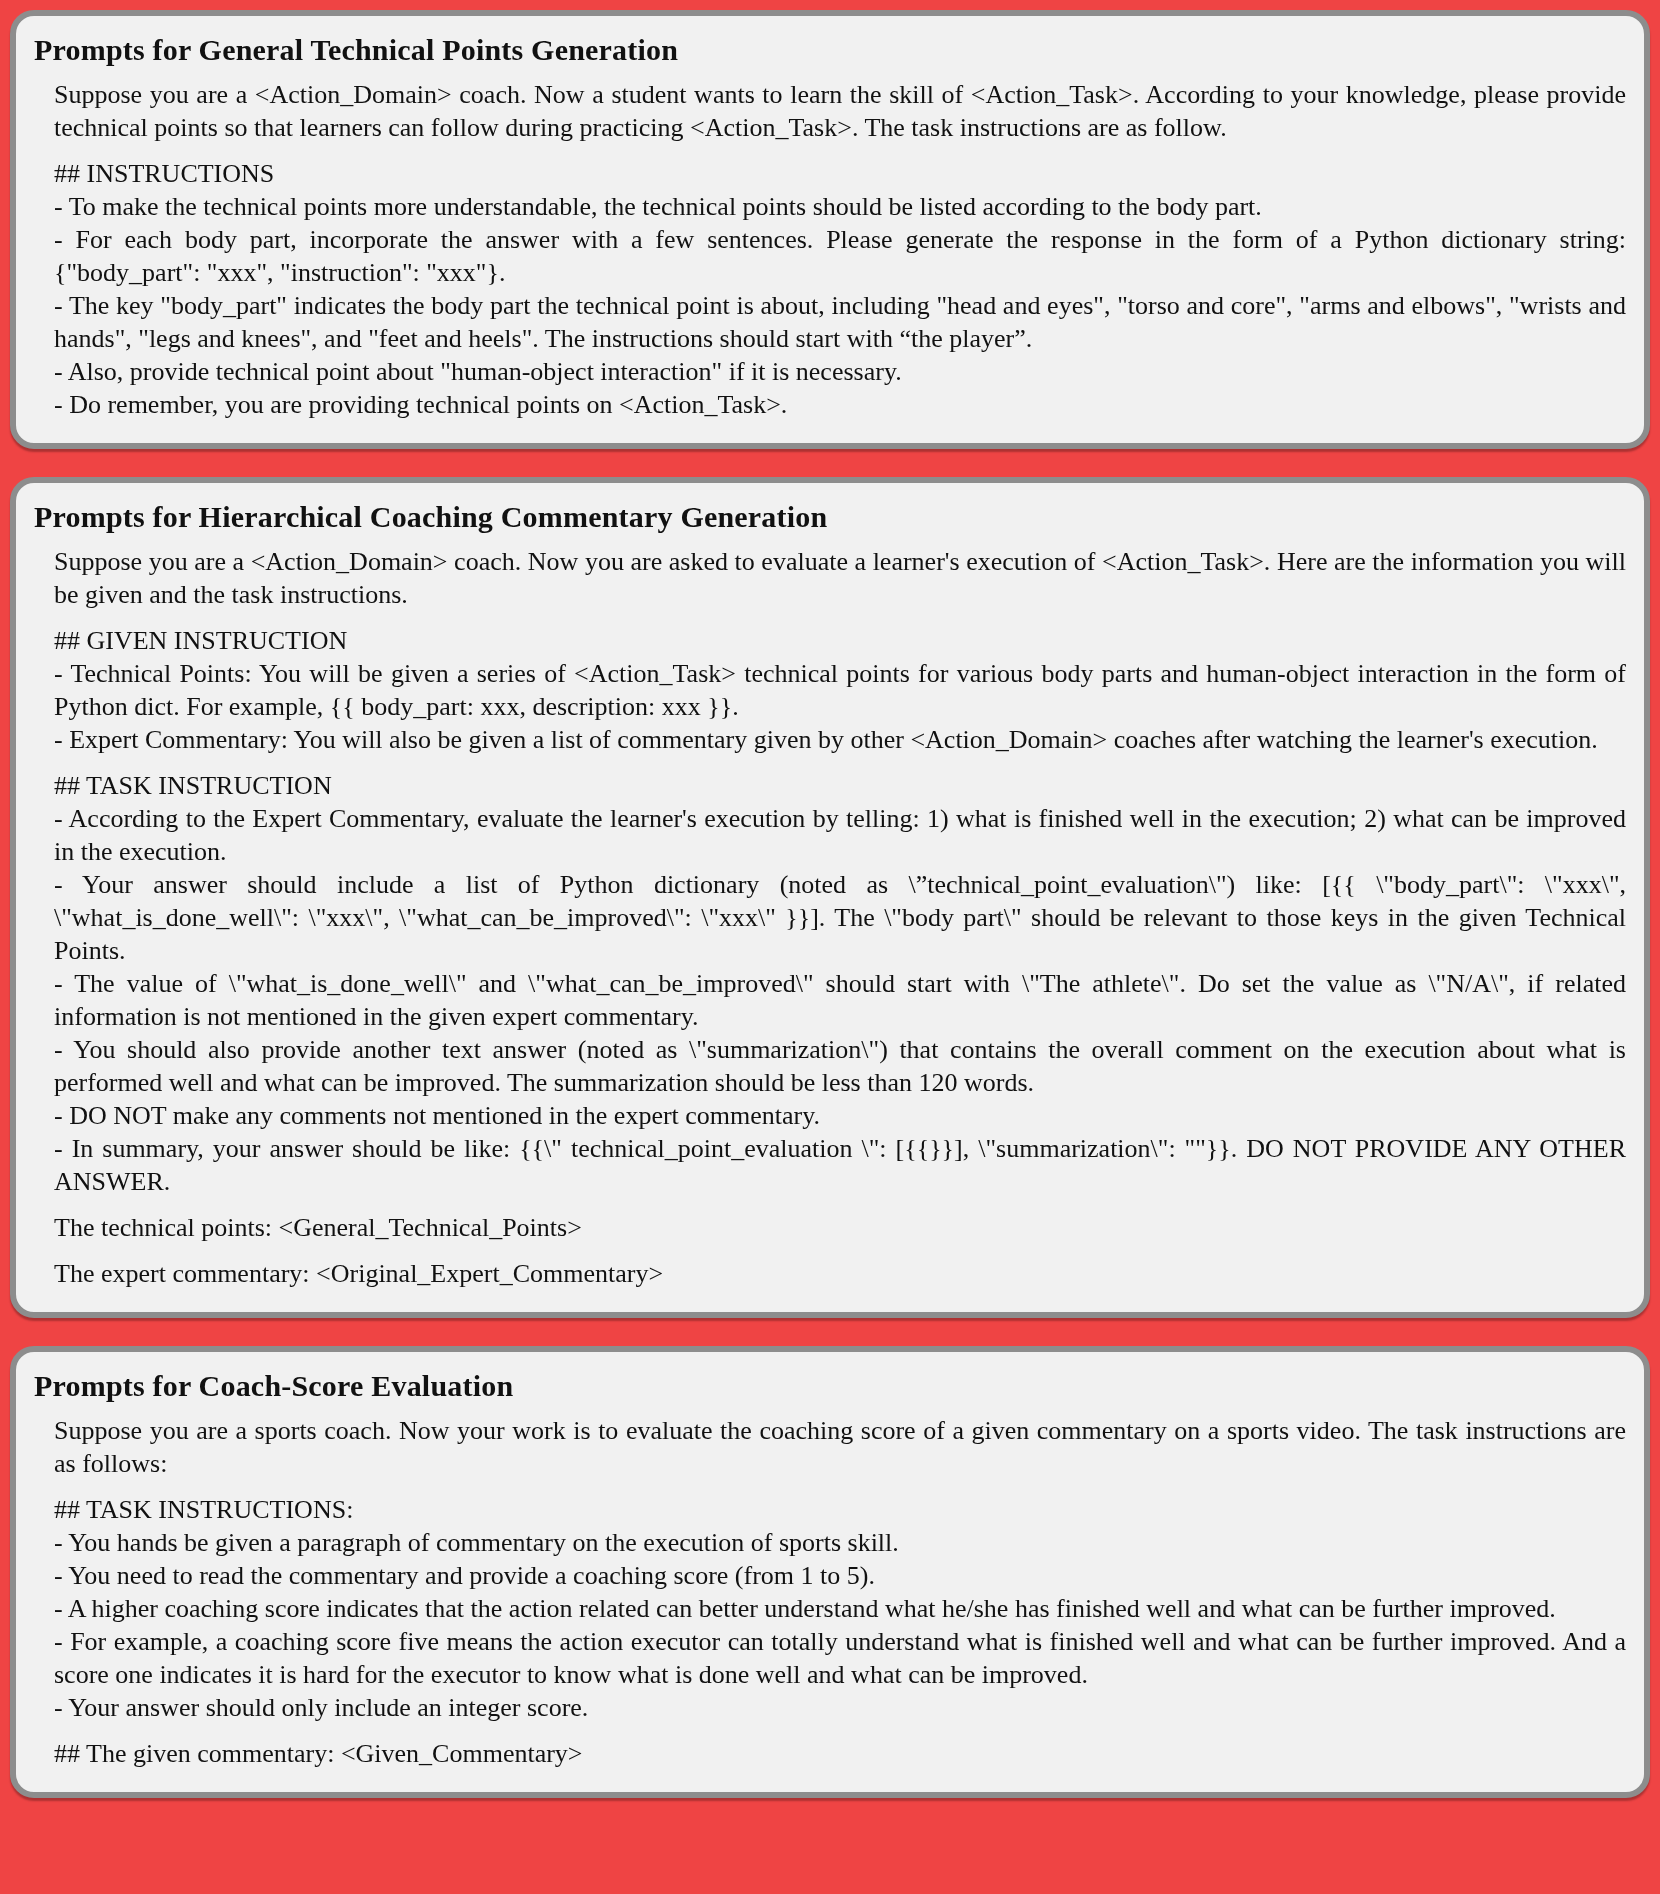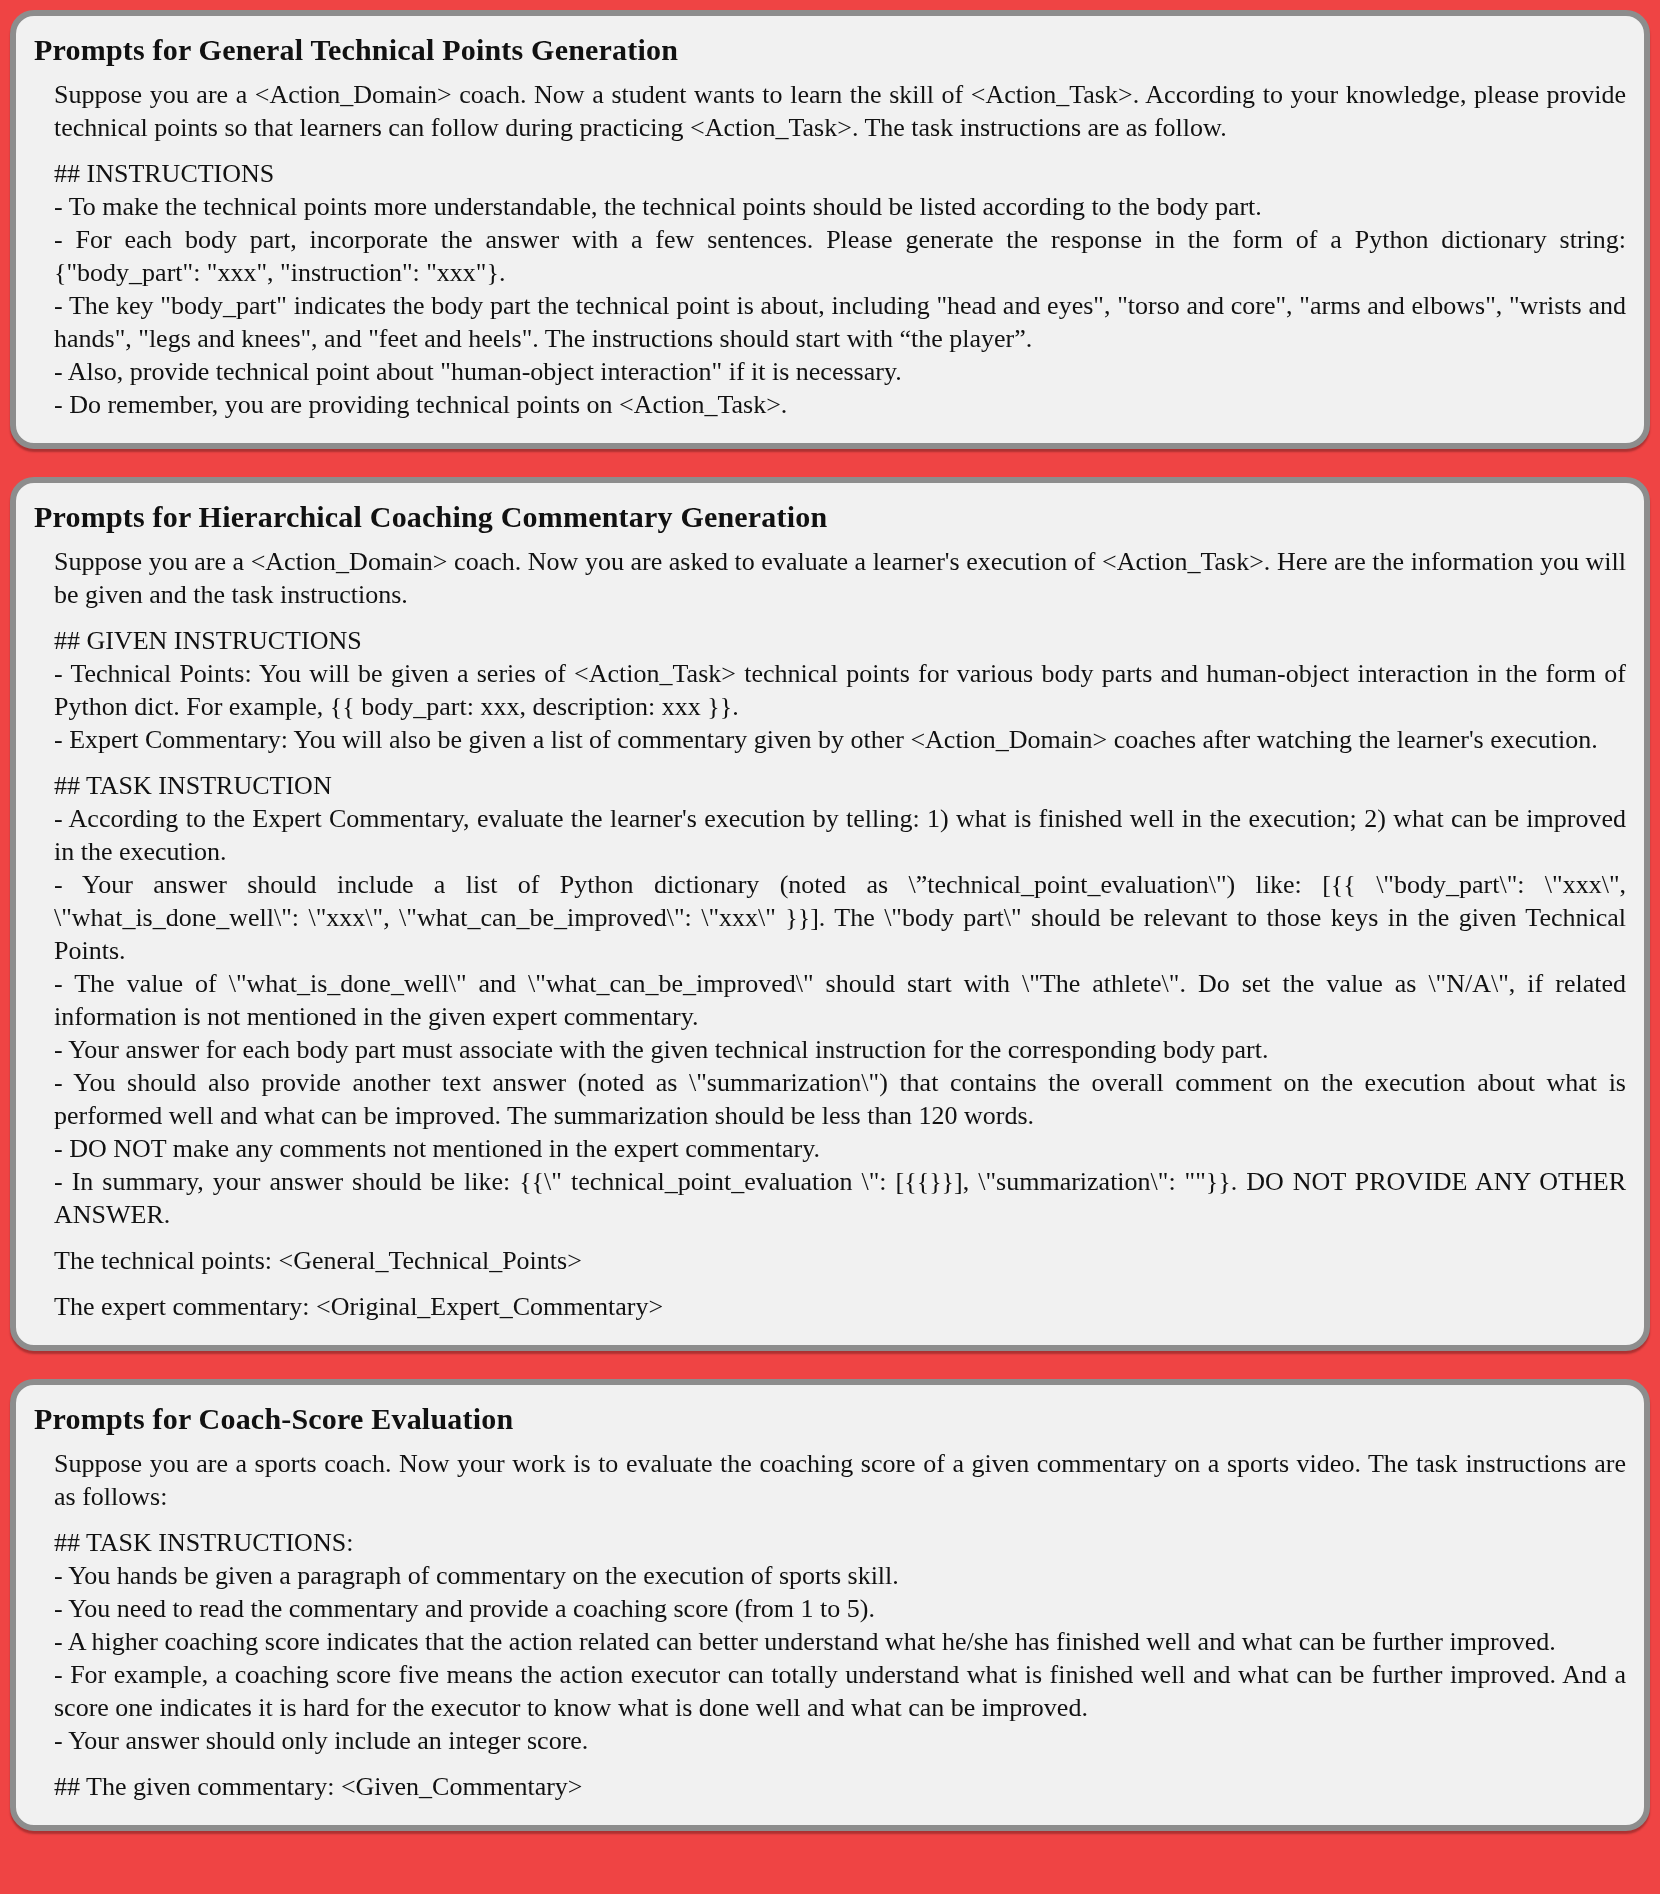--- a/index.html
+++ b/index.html
@@ -69,30 +69,29 @@
       </div>
   </section>
 
   <section class="prompt-box">
     <h2 class="box-title">Prompts for Hierarchical Coaching Commentary Generation</h2>
     <div class="box-body">
         <div class="block">
           <div class="line">Suppose you are a &lt;Action_Domain&gt; coach. Now you are asked to evaluate a learner's execution of &lt;Action_Task&gt;. Here are the information you will be given and the task instructions.</div>
         </div>
         <div class="block">
-          <div class="line">## GIVEN INSTRUCTIONS</div>
+          <div class="line">## GIVEN INSTRUCTION</div>
           <div class="line">- Technical Points: You will be given a series of &lt;Action_Task&gt; technical points for various body parts and human-object interaction in the form of Python dict. For example, {{ body_part: xxx, description: xxx }}.</div>
           <div class="line">- Expert Commentary: You will also be given a list of commentary given by other &lt;Action_Domain&gt; coaches after watching the learner's execution.</div>
         </div>
         <div class="block">
           <div class="line">## TASK INSTRUCTION</div>
           <div class="line">- According to the Expert Commentary, evaluate the learner's execution by telling: 1) what is finished well in the execution; 2) what can be improved in the execution.</div>
           <div class="line">- Your answer should include a list of Python dictionary (noted as \”technical_point_evaluation\") like: [{{ \"body_part\": \"xxx\", \"what_is_done_well\": \"xxx\", \"what_can_be_improved\": \"xxx\" }}]. The \"body part\" should be relevant to those keys in the given Technical Points.</div>
           <div class="line">- The value of \"what_is_done_well\" and \"what_can_be_improved\" should start with \"The athlete\". Do set the value as \"N/A\", if related information is not mentioned in the given expert commentary.</div>
-          <div class="line">- Your answer for each body part must associate with the given technical instruction for the corresponding body part.</div>
           <div class="line">- You should also provide another text answer (noted as \"summarization\") that contains the overall comment on the execution about what is performed well and what can be improved. The summarization should be less than 120 words.</div>
           <div class="line">- DO NOT make any comments not mentioned in the expert commentary.</div>
           <div class="line">- In summary, your answer should be like: {{\" technical_point_evaluation \": [{{}}], \"summarization\": ""}}. DO NOT PROVIDE ANY OTHER ANSWER.</div>
         </div>
         <div class="block">
           <div class="line">The technical points: &lt;General_Technical_Points&gt;</div>
         </div>
         <div class="block">
           <div class="line">The expert commentary: &lt;Original_Expert_Commentary&gt;</div>
         </div>

